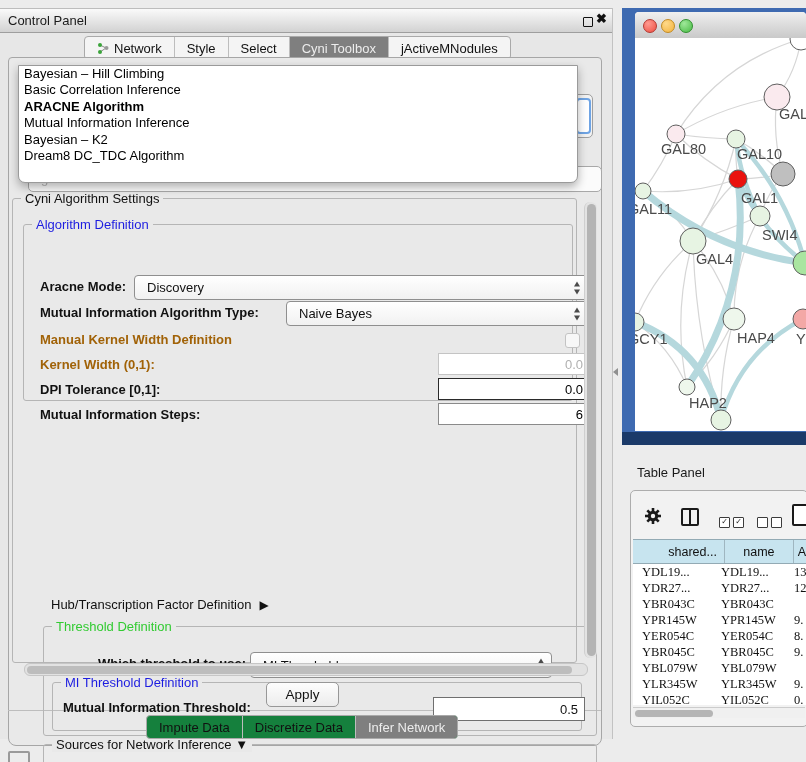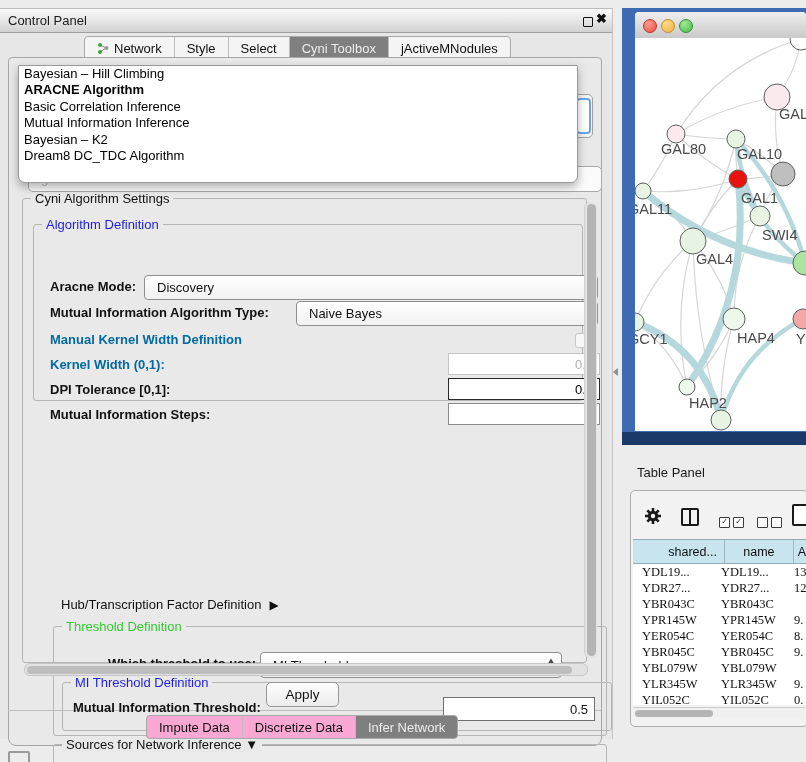--- a/index.html
+++ b/index.html
@@ -36,59 +36,59 @@
      border-radius:0 0 7px 7px;box-shadow:0 4px 10px rgba(0,0,0,.3);z-index:10;padding-bottom:2px;}
   [data-name="algorithm-popup-hint"]{text-align:center;color:#b4b4b4;line-height:17px;font-size:13px;}
   .pitem{line-height:16.4px;padding-left:5px;font-size:13px;color:#000;white-space:nowrap;}
   .pitem.bold{font-weight:bold;}
 
   
   .group{border:1px solid #b5b5b5;border-radius:3px;}
   .gtitle{position:absolute;top:-8px;left:8px;background:#e9e9e9;padding:0 4px;font-size:13px;white-space:nowrap;}
   .blue{color:#1d1de0;} .green{color:#32cb32;}
 
-  [data-name="cyni-settings-group"]{left:22px;top:190px;width:563px;height:463px;}
+  [data-name="cyni-settings-group"]{left:12px;top:190px;width:563px;height:463px;}
   [data-name="settings-vscrollbar"]{left:584px;top:194px;width:12px;height:456px;background:#e3e3e3;border-left:1px solid #cfcfcf;border-radius:6px;}
   [data-name="settings-vscrollbar-thumb"]{left:1.5px;top:2px;width:9px;height:452px;background:#b4b4b4;border-radius:5px;}
 
   [data-name="algorithm-definition-group"]{left:10px;top:25px;width:548px;height:175px;}
 
   .lbl{position:absolute;font-weight:bold;font-size:13px;white-space:nowrap;}
-  .lbl.dis{color:#0369a1;}
+  .lbl.dis{color:#a16207;}
   .combo{position:absolute;background:linear-gradient(180deg,#ffffff,#f1f1f1);border:1px solid #8f8f8f;border-radius:4px;
      display:flex;align-items:center;padding-left:12px;font-size:13px;}
   .spin{position:absolute;right:7px;top:50%;transform:translateY(-50%);display:flex;flex-direction:column;align-items:center;}
   .tri-up{width:0;height:0;border-left:3.5px solid transparent;border-right:3.5px solid transparent;border-bottom:5px solid #4a4a4a;margin-bottom:3px;}
   .tri-dn{width:0;height:0;border-left:3.5px solid transparent;border-right:3.5px solid transparent;border-top:5px solid #4a4a4a;}
   .field{position:absolute;background:#fff;text-align:right;padding-right:6px;font-size:13px;display:flex;align-items:center;justify-content:flex-end;}
 
   [data-name="aracne-mode-combo"]{left:110px;top:50px;width:440px;height:23px;}
   [data-name="mi-type-combo"]{left:262px;top:76px;width:288px;height:23px;}
   [data-name="manual-kernel-checkbox"]{left:541px;top:108px;width:13px;height:13px;border:1.5px solid #c3c3c3;border-radius:3px;background:#f7f7f7;}
   [data-name="kernel-width-field"]{left:414px;top:128px;width:144px;height:20px;border:1px solid #c4c4c4;color:#b0b0b0;}
   [data-name="dpi-tolerance-field"]{left:414px;top:153px;width:144px;height:20px;border:1.5px solid #2a2a2a;color:#000;}
   [data-name="mi-steps-field"]{left:414px;top:178px;width:144px;height:20px;border:1px solid #8a8a8a;color:#000;}
 
   [data-name="hub-definition-row"]{left:38px;top:398px;font-size:13px;}
   .arrow-r{display:inline-block;margin-left:8px;color:#111;font-size:12px;}
 
   [data-name="threshold-group"]{left:30px;top:427px;width:552px;height:108px;}
   [data-name="which-threshold-combo"]{left:206px;top:25px;width:288px;height:24px;}
-  [data-name="mi-threshold-group"]{left:8px;top:55px;width:528px;height:47px;padding-left:20px;}
+  [data-name="mi-threshold-group"]{left:8px;top:55px;width:528px;height:47px;}
   [data-name="mi-threshold-field"]{left:380px;top:14px;width:144px;height:22px;border:1px solid #6f6f6f;}
 
   [data-name="sources-group"]{left:30px;top:545px;width:552px;height:106px;}
 
   [data-name="settings-hscrollbar"]{left:24px;top:655px;width:562px;height:11px;background:#e2e2e2;border:1px solid #c6c6c6;border-radius:6px;}
   [data-name="settings-hscrollbar-thumb"]{left:2px;top:1.5px;width:545px;height:8px;background:#bdbdbd;border-radius:5px;}
 
   [data-name="apply-button"]{left:266px;top:674px;width:71px;height:23px;border:1px solid #979797;border-radius:5px;
      background:linear-gradient(180deg,#fdfdfd,#ececec);display:flex;align-items:center;justify-content:center;font-size:13.5px;}
 
-  [data-name="bottom-tab-strip"]{left:146px;top:707px;height:22px;display:inline-flex;border:1px solid #a9a9a9;border-radius:4px;background:#f9a8d4;overflow:hidden;}
+  [data-name="bottom-tab-strip"]{left:146px;top:707px;height:22px;display:inline-flex;border:1px solid #a9a9a9;border-radius:4px;background:#15803d;overflow:hidden;}
 
   [data-name="panel-divider-handle"]{left:613px;top:368px;width:0;height:0;border-top:4px solid transparent;border-bottom:4px solid transparent;border-right:5px solid #909090;}
   [data-name="collapsed-panel-icon"]{left:8px;top:751px;width:18px;height:14px;border:2px solid #9a9a9a;border-radius:2px;background:#ececec;}
 
   
   [data-name="network-frame"]{left:622px;top:8px;width:184px;height:437px;background:#3e6ab1;}
   [data-name="network-frame-bottom"]{left:0;bottom:0;width:184px;height:13px;background:#1b3a69;}
   [data-name="network-window"]{left:13px;top:4px;width:171px;height:419px;background:#fff;border-radius:4px 4px 0 0;overflow:hidden;}
   [data-name="network-titlebar"]{left:0;top:0;width:171px;height:26px;background:linear-gradient(180deg,#efefef,#c9c9c9);border-bottom:1px solid #9b9b9b;}
   .light{position:absolute;top:7px;width:12px;height:12px;border-radius:50%;}
@@ -155,22 +155,22 @@
     </div>
   <div class="abs" data-name="control-panel-content"></div>
   <div class="abs" data-name="content-divider"></div>
 
   <div class="abs" data-name="inference-combo-fragment"></div>
   <div class="abs" data-name="inference-combo-focus"></div>
   <div class="abs" data-name="hidden-combo-sliver">gal-filtered sif default node</div>
 
   <div class="abs" data-name="algorithm-popup-list">
   <div data-name="algorithm-option" class="pitem">Bayesian – Hill Climbing</div>
+      <div data-name="algorithm-option" class="pitem">Basic Correlation Inference</div>
       <div data-name="algorithm-option" class="pitem bold">ARACNE Algorithm</div>
-      <div data-name="algorithm-option" class="pitem">Basic Correlation Inference</div>
       <div data-name="algorithm-option" class="pitem">Mutual Information Inference</div>
       <div data-name="algorithm-option" class="pitem">Bayesian – K2</div>
       <div data-name="algorithm-option" class="pitem">Dream8 DC_TDC Algorithm</div>
     </div>
 
   <div class="abs group" data-name="cyni-settings-group">
     <span class="gtitle" data-name="cyni-settings-title">Cyni Algorithm Settings</span>
 
     <div class="abs group" data-name="algorithm-definition-group">
       <span class="gtitle blue" data-name="algorithm-definition-title">Algorithm Definition</span>

